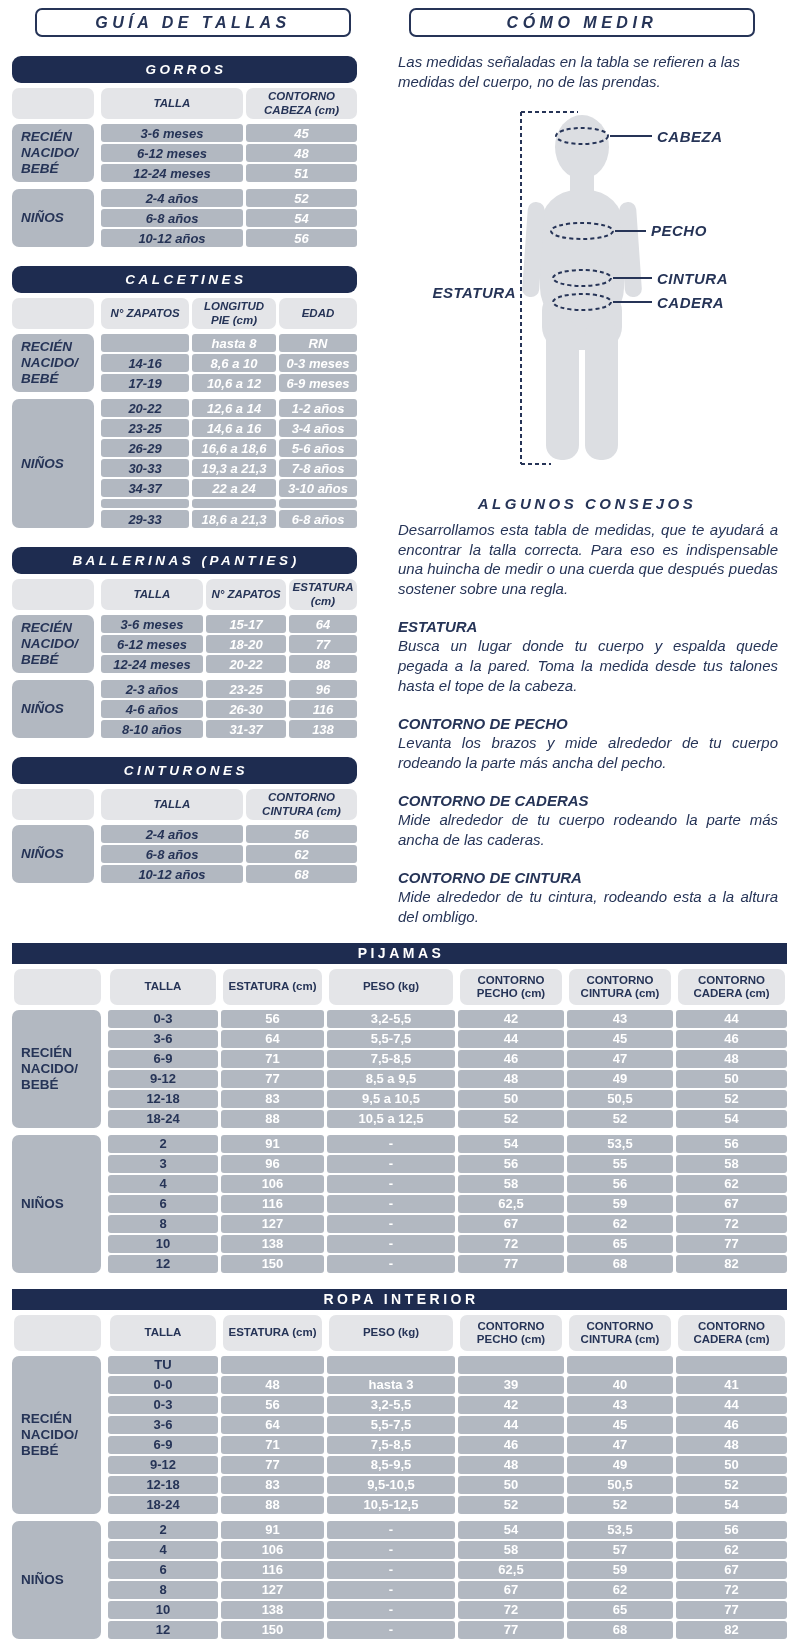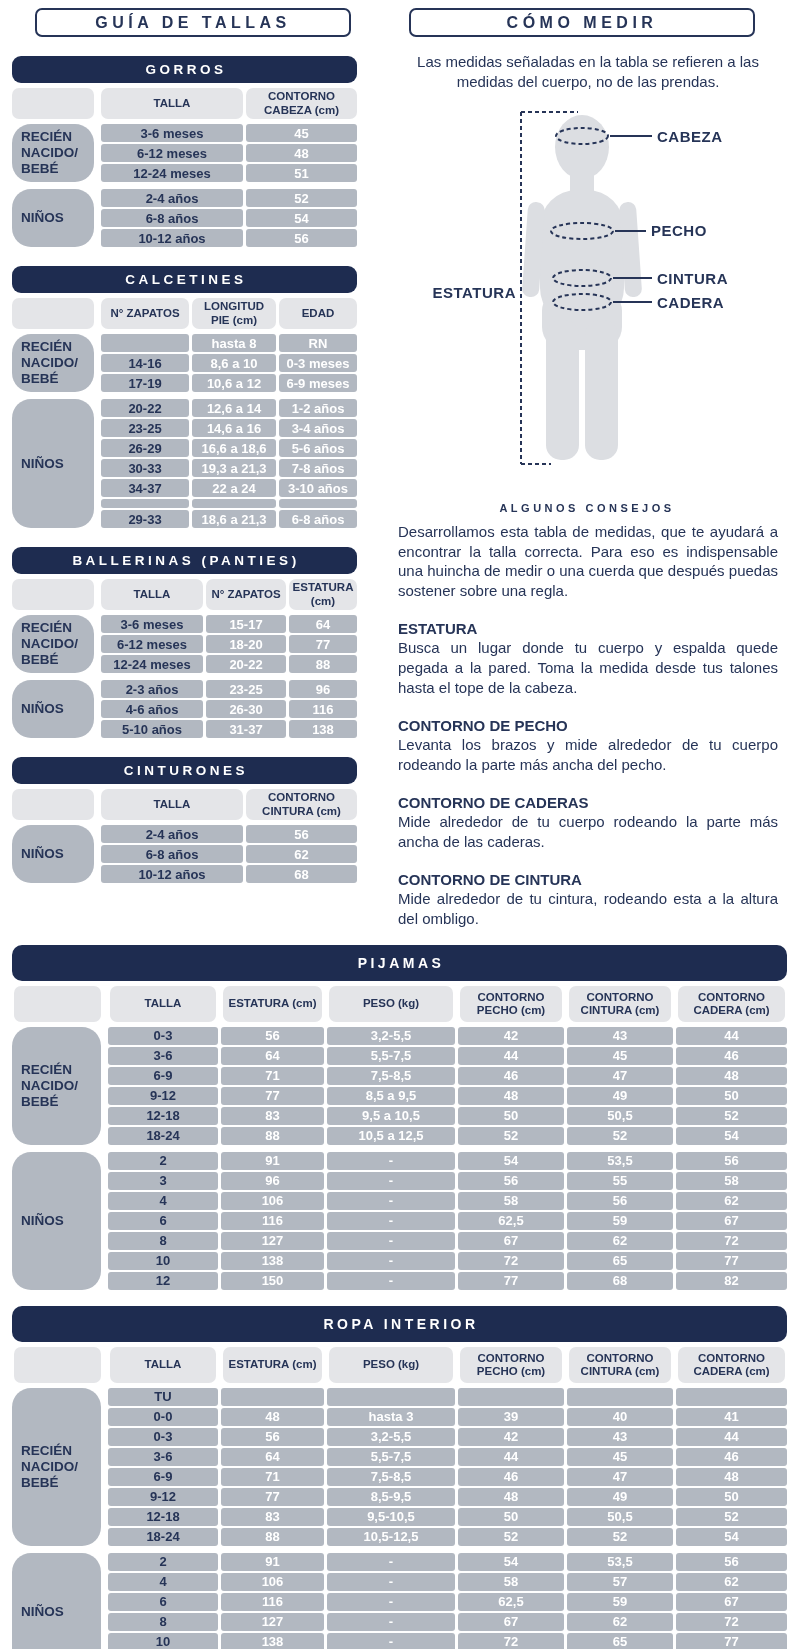--- a/index.html
+++ b/index.html
@@ -1,60 +1,60 @@
 <!DOCTYPE html>
 <html><head>
 <meta charset="utf-8">
 <style>
   * { box-sizing: border-box; margin: 0; padding: 0; }
   body { background:#fff; font-family:"Liberation Sans", sans-serif; }
   .page { width:800px; height:1649px; overflow:hidden; background:#fff; color:#263457; }
-  .top { display:flex; padding:8px 16px 0 12px; }
+  .top { display:flex; padding:8px 16px 0 12px;font-style:italic; }
   .left-col { width:345px; flex:none; }
   .right-col { flex:1; margin-left:33px; position:relative; }
 
   .title-box { border:2px solid #263457; border-radius:7px; height:29px; display:flex;
     align-items:center; justify-content:center; font-weight:bold; font-size:16px;
     letter-spacing:4.5px; color:#263457; background:#fff; }
   .left-col .title-box { width:316px; margin-left:23px; }
   .right-col .title-box { width:346px; margin-left:19px; }
 
   .tbar { background:#1e2c50; color:#fff; font-weight:bold; font-size:13.5px;
     letter-spacing:3.5px; height:27px; border-radius:9px; display:flex;
     align-items:center; justify-content:center; padding-left:3px; }
-  .wide .tbar { height:36px; border-radius:10px; font-size:14px; }
+  .wide .tbar { height:21px; border-radius:0; font-size:14px; }
 
   .table { margin-top:19px; }
   .wide { margin:16px 13px 0 12px; }
   .trow { display:grid; column-gap:3px; row-gap:2px; margin-top:5px; }
   .tgroup { margin-top:5px; margin-bottom:2px; }
   .tgroup + .tgroup { margin-top:7px; }
 
   .hcell { background:#e4e5e8; border-radius:7px; min-height:31px; display:flex;
     align-items:center; justify-content:center; text-align:center; color:#263457;
     font-weight:bold; font-size:11.5px; line-height:1.15; padding:2px 3px; }
   .wide .hcell { min-height:36px; margin:0 2px; }
   .hlabel { background:#e4e5e8; }
 
-  .glabel { background:#b2b8c1; border-radius:19px; color:#263457; font-weight:bold;
+  .glabel { background:#b2b8c1; border-radius:7px; color:#263457; font-weight:bold;
     font-size:13.5px; line-height:1.18; display:flex; align-items:center;
     padding:4px 2px 4px 9px; margin-right:4px; }
   .cell { background:#b2b8c1; border-radius:3px; height:18px; display:flex;
     align-items:center; justify-content:center; font-weight:bold; font-size:13px;
     color:#fff; }
   .cell.first { color:#263457; }
   .cell.spacer { height:9px; }
 
-  .intro { margin:15px 6px 0 8px; text-align:center; font-size:15px; line-height:1.32; }
+  .intro { margin:15px 6px 0 8px; font-size:15px; line-height:1.32; }
   .diagram { position:relative; height:372px; margin-top:10px; }
   .diagram svg { position:absolute; inset:0; }
   .dlabel { position:absolute; font-weight:bold; font-size:15px; letter-spacing:0.5px;
     color:#263457; white-space:nowrap; }
-  .consejos-title { text-align:center; font-weight:bold; font-size:11px;
-    letter-spacing:3.5px; margin-top:28px; }
+  .consejos-title { text-align:center; font-weight:bold; font-size:15px;
+    letter-spacing:3.5px; margin-top:21px; }
   .consejos-intro { margin:8px 6px 0 8px; font-size:15px; line-height:1.33;
     text-align:justify; }
   .tip { margin:19px 6px 0 8px; }
   .tip h4 { font-size:15px; font-weight:bold; margin-bottom:1px; }
   .tip p { font-size:15px; line-height:1.33; text-align:justify; }
 </style>
 </head>
 <body>
 
 <div class="page">
@@ -154,21 +154,21 @@
               <div class="cell">88</div>
             </div>
             <div class="trow tgroup" style="grid-template-columns: 86px 102px 80px 1fr;">
               <div class="glabel" style="grid-row: 1 / span 3;">NIÑOS</div>
               <div class="cell first">2-3 años</div>
               <div class="cell">23-25</div>
               <div class="cell">96</div>
               <div class="cell first">4-6 años</div>
               <div class="cell">26-30</div>
               <div class="cell">116</div>
-              <div class="cell first">5-10 años</div>
+              <div class="cell first">8-10 años</div>
               <div class="cell">31-37</div>
               <div class="cell">138</div>
             </div>
           </div>
           <div class="table">
             <div class="tbar">CINTURONES</div>
             <div class="trow thead" style="grid-template-columns: 86px 142px 1fr;">
               <div class="hcell hlabel" style="margin-right: 4px;"></div>
               <div class="hcell">TALLA</div>
               <div class="hcell">CONTORNO CINTURA (cm)</div>

